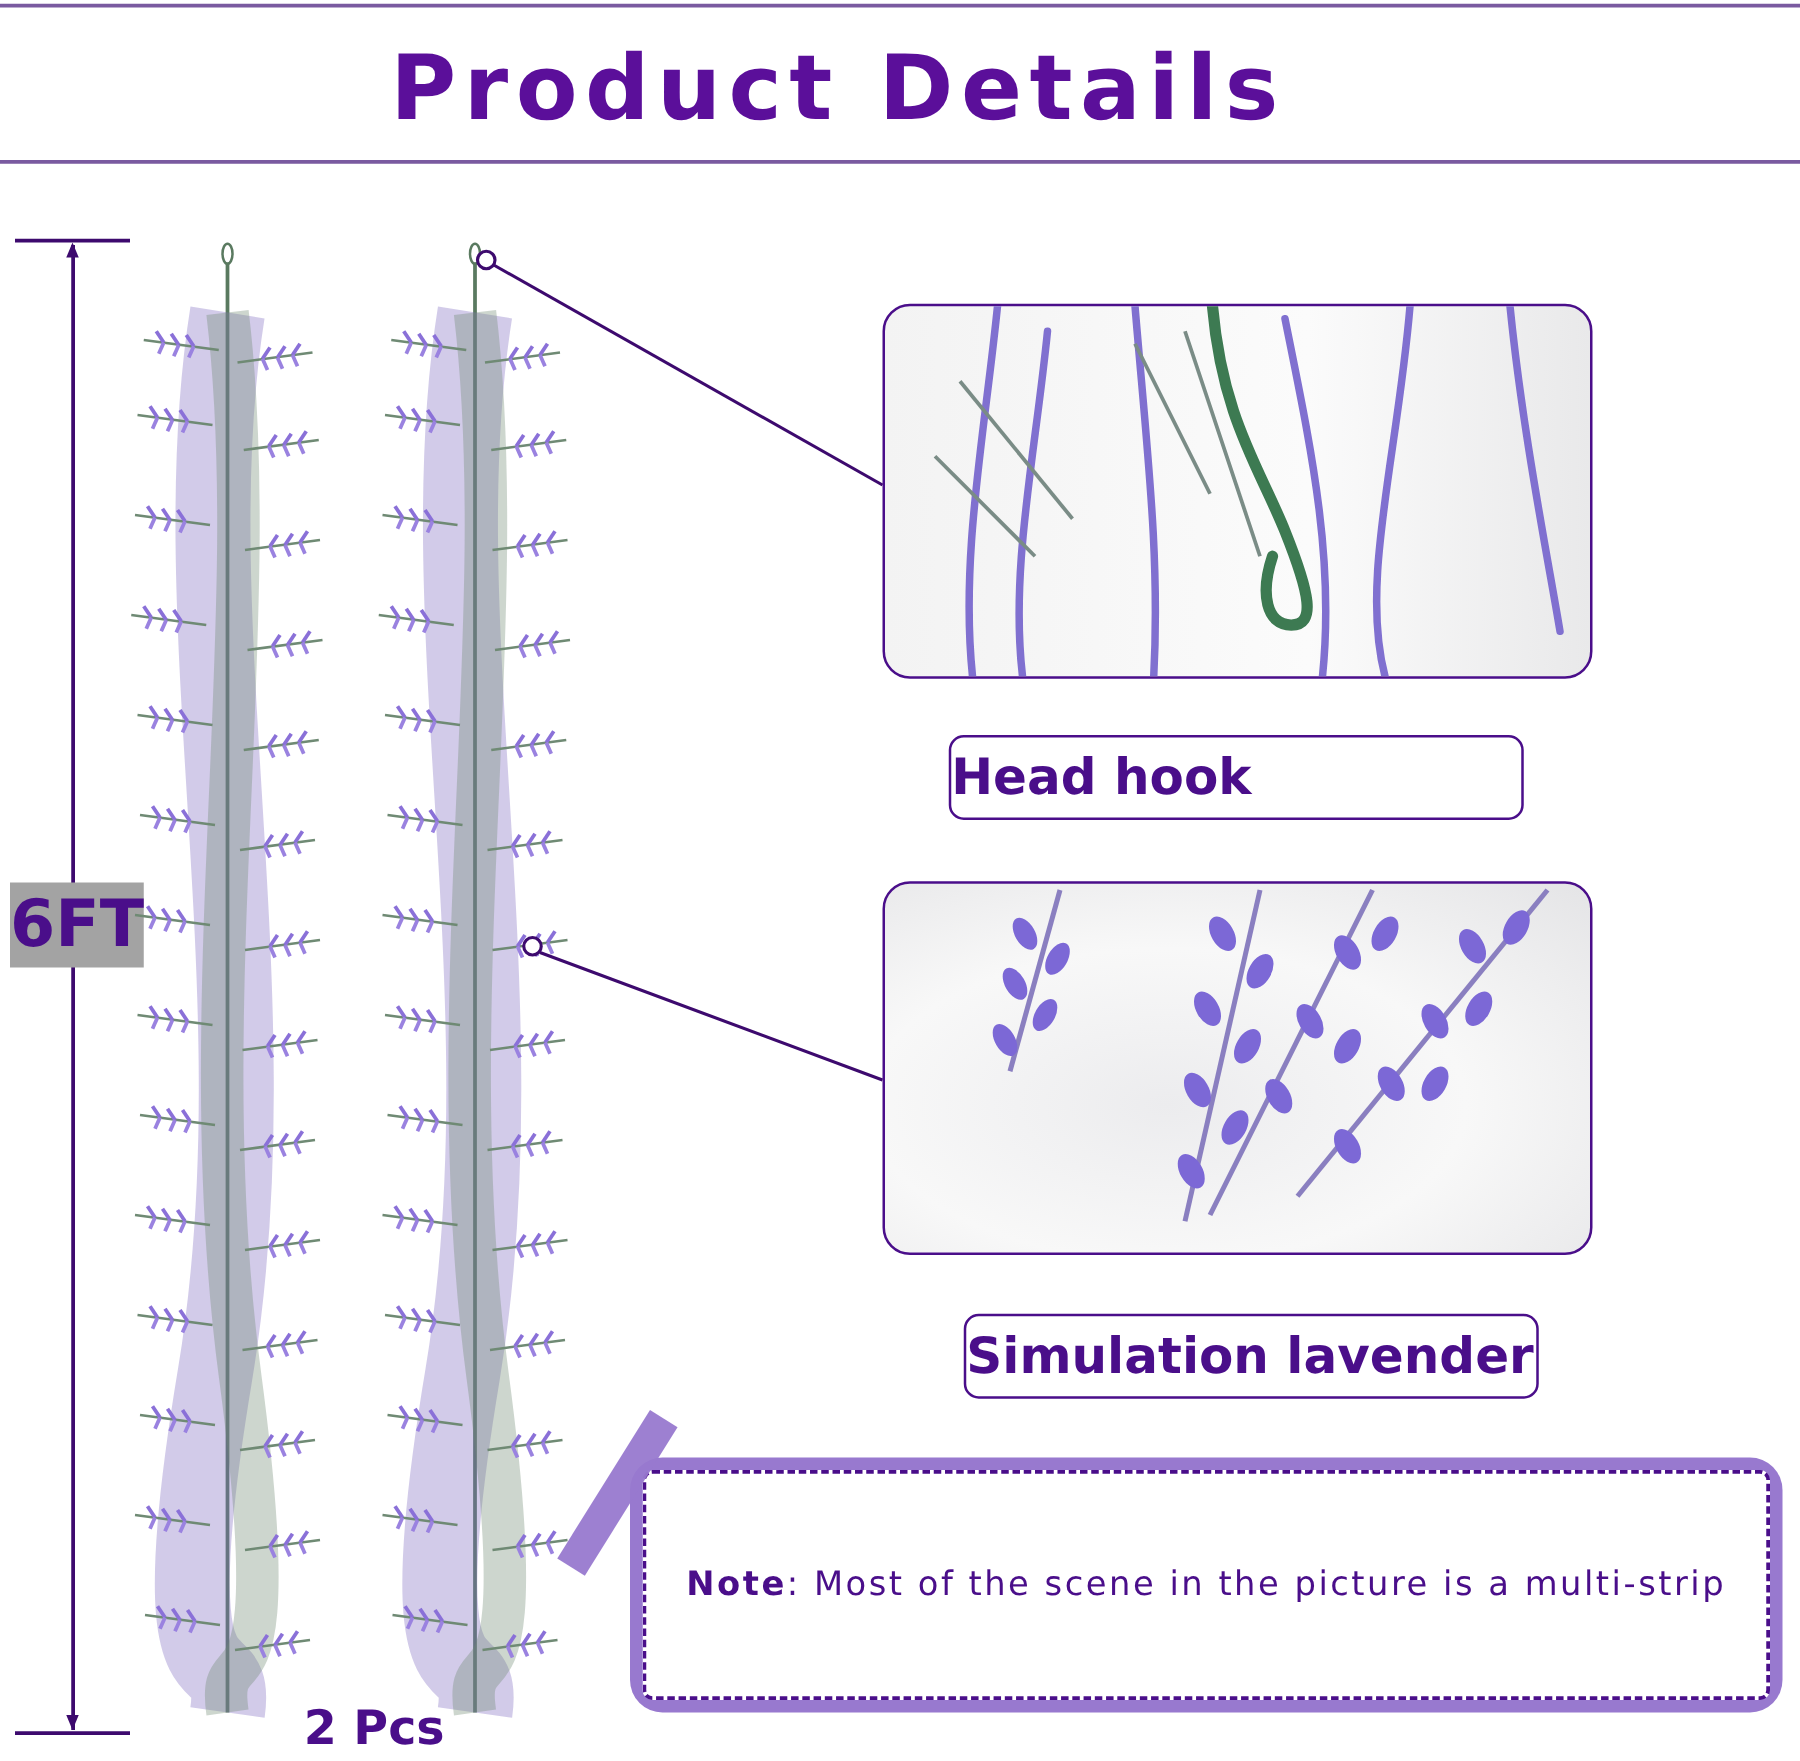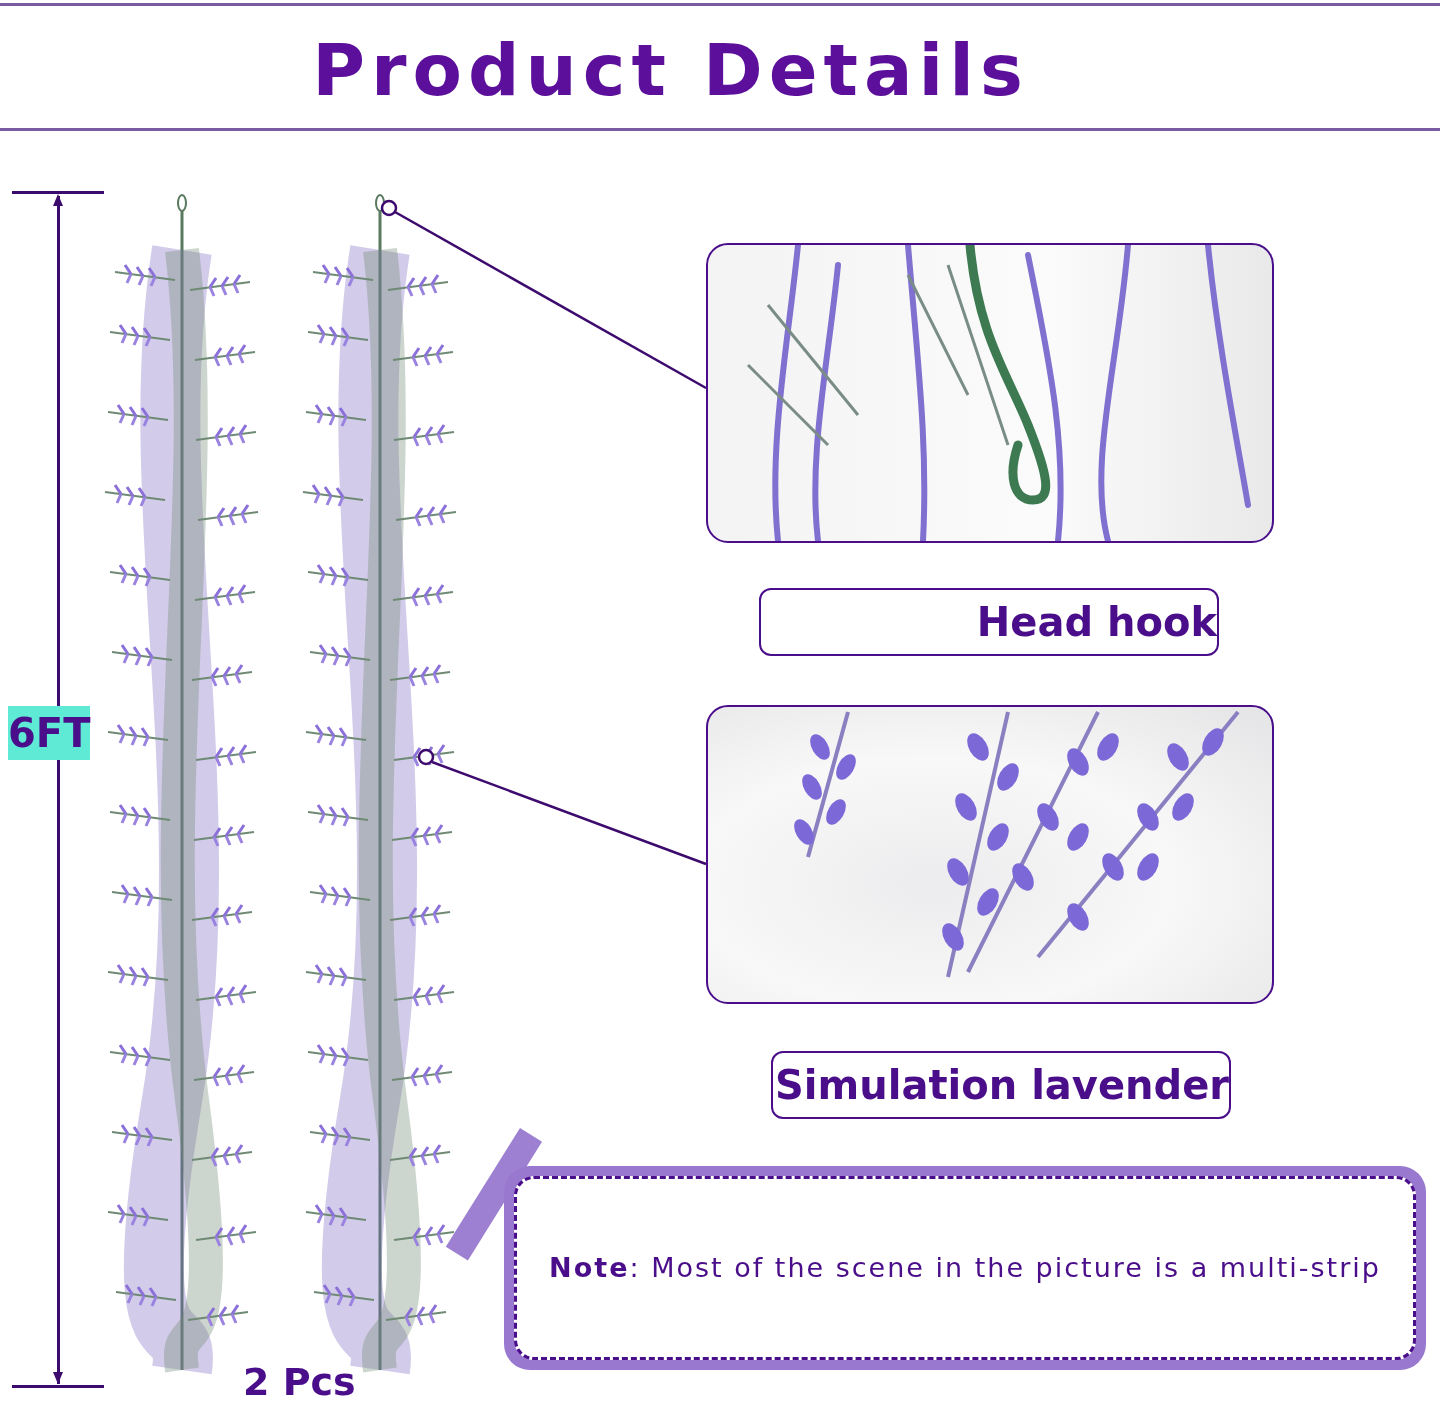--- a/index.html
+++ b/index.html
@@ -1,25 +1,25 @@
 <!DOCTYPE html>
 <html><head>
 <meta charset="utf-8">
 <style>
   html,body{margin:0;padding:0;background:#fff;}
   body{width:1440px;height:1409px;position:relative;overflow:hidden;font-family:"DejaVu Sans",sans-serif;color:#4a0e8a;}
   .hr{position:absolute;left:0;width:1440px;height:3px;background:#7a5aa0;}
   .title{position:absolute;left:0;top:28px;width:1341px;text-align:center;font-size:72px;font-weight:bold;color:#5b0f9a;letter-spacing:6px;}
   .dim-line{position:absolute;background:#3d0a6e;}
-  .dim-label{position:absolute;font-size:40px;font-weight:bold;color:#4a0e8a;background:#5eead4;}
+  .dim-label{position:absolute;font-size:52px;font-weight:bold;color:#4a0e8a;background:#a3a3a3;}
   .arrow{position:absolute;width:0;height:0;border-left:5px solid transparent;border-right:5px solid transparent;}
   .panel{position:absolute;border:2px solid #4a0e8a;border-radius:22px;overflow:hidden;}
-  .caption{position:absolute;border:2px solid #4a0e8a;border-radius:12px;background:#fff;text-align:right;color:#4a0e8a;font-weight:bold;}
+  .caption{position:absolute;border:2px solid #4a0e8a;border-radius:12px;background:#fff;text-align:left;color:#4a0e8a;font-weight:bold;}
   .note{position:absolute;left:504px;top:1166px;width:922px;height:204px;background:#9879cf;border-radius:26px;}
-  .note-inner{position:absolute;left:10px;top:10px;right:10px;bottom:10px;background:#fff;border:3px dashed #4a0e8a;border-radius:20px;box-sizing:border-box;display:flex;flex-direction:column;justify-content:center;align-items:center;text-align:center;font-size:27px;color:#4a0e8a;letter-spacing:2px;line-height:46px;}
+  .note-inner{position:absolute;left:10px;top:10px;right:10px;bottom:10px;background:#fff;border:3px dashed #4a0e8a;border-radius:8px;box-sizing:border-box;display:flex;flex-direction:column;justify-content:center;align-items:center;text-align:center;font-size:27px;color:#4a0e8a;letter-spacing:2px;line-height:46px;}
   .tape{position:absolute;left:520px;top:1128px;width:26px;height:140px;background:#9879cf;transform:rotate(32deg);transform-origin:top left;opacity:.95;}
   svg{position:absolute;left:0;top:0;overflow:visible;}
 </style>
 </head>
 <body>
 
 <div class="hr" style="top:3px;"></div>
 <div class="title">Product Details</div>
 <div class="hr" style="top:128px;"></div>
 

